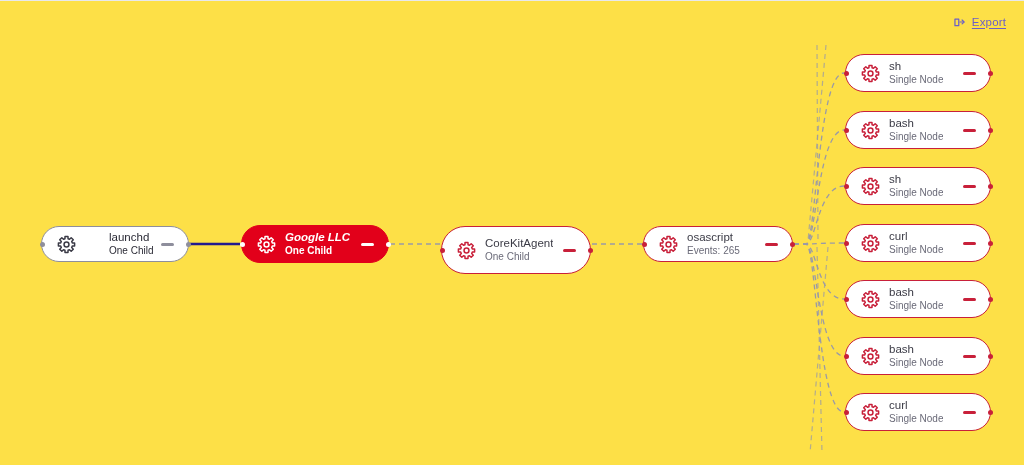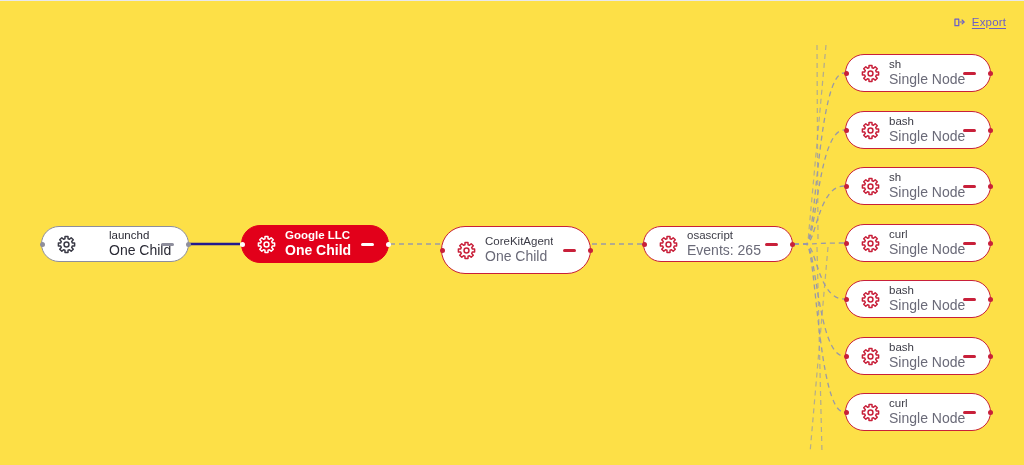--- a/index.html
+++ b/index.html
@@ -85,21 +85,21 @@
     flex-direction: column;
     justify-content: center;
     line-height: 1.12;
     overflow: hidden;
   }
   .node .ttl {
     font-size: 11.5px;
     white-space: nowrap;
   }
   .node .sub {
-    font-size: 14px;
+    font-size: 10px;
     white-space: nowrap;
     margin-top: 1px;
   }
 
   
   .node .handle {
     position: absolute;
     right: 14px;
     top: 50%;
     margin-top: -1px;
@@ -126,21 +126,21 @@
     border: 1.6px solid #8e8e9c;
   }
   .node.v-gray .ttl { color: #2a2a35; font-weight: 400; }
   .node.v-gray .sub { color: #2a2a35; font-weight: 400; }
   .node.v-gray .handle { background: #8e8e9c; }
 
   .node.v-red-fill {
     border: 1.6px solid #e2001a;
     background: #e2001a;
   }
-  .node.v-red-fill .ttl { color: #ffffff; font-weight: 700; }
+  .node.v-red-fill .ttl { color: #ffffff; font-weight: 700; font-style: italic; }
   .node.v-red-fill .sub { color: #ffffff; font-weight: 700; }
   .node.v-red-fill .handle { background: #ffffff; }
 
   .node.v-red-out {
     border: 1.6px solid #c8203a;
   }
   .node.v-red-out .ttl { color: #3b3b46; font-weight: 400; }
   .node.v-red-out .sub { color: #6a6a78; font-weight: 400; }
   .node.v-red-out .handle { background: #c8203a; }
 </style>

